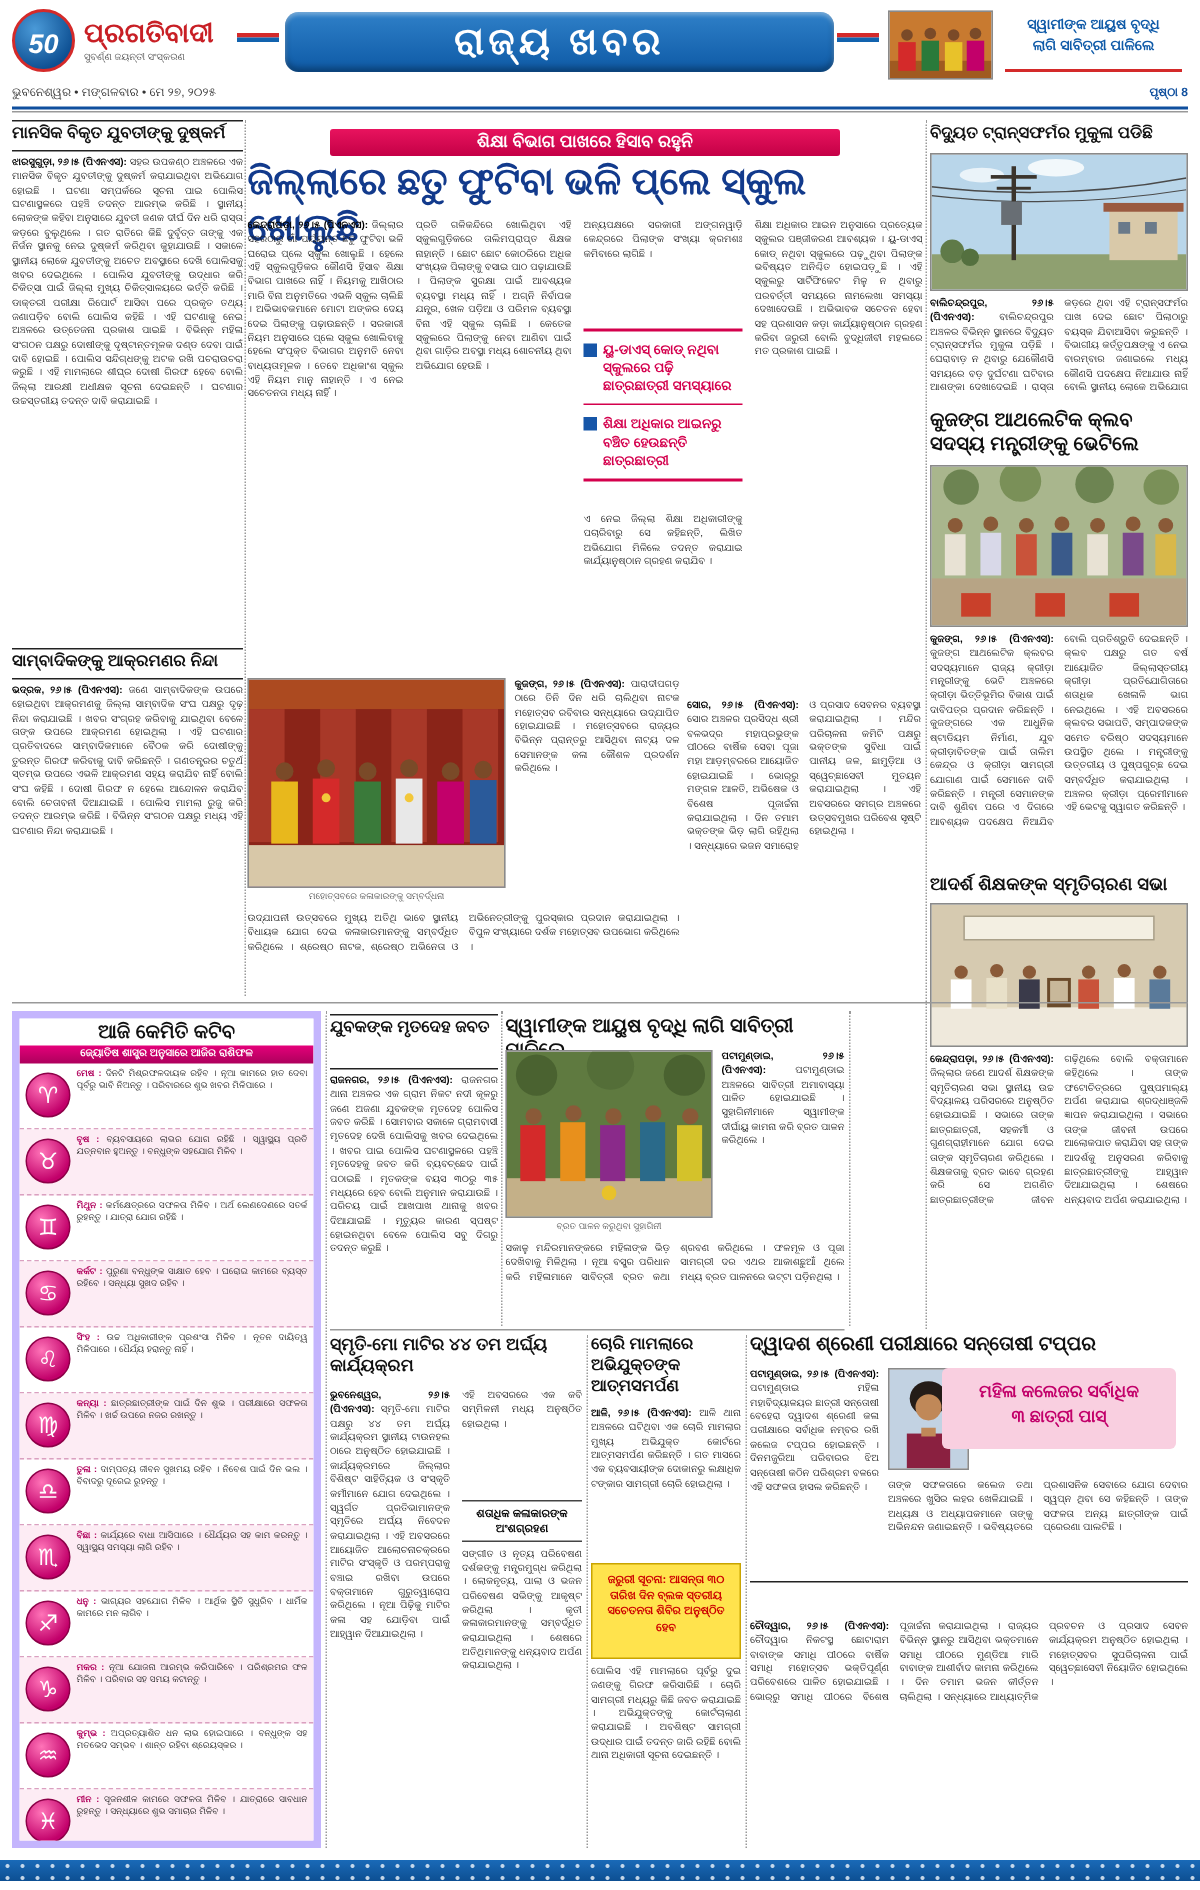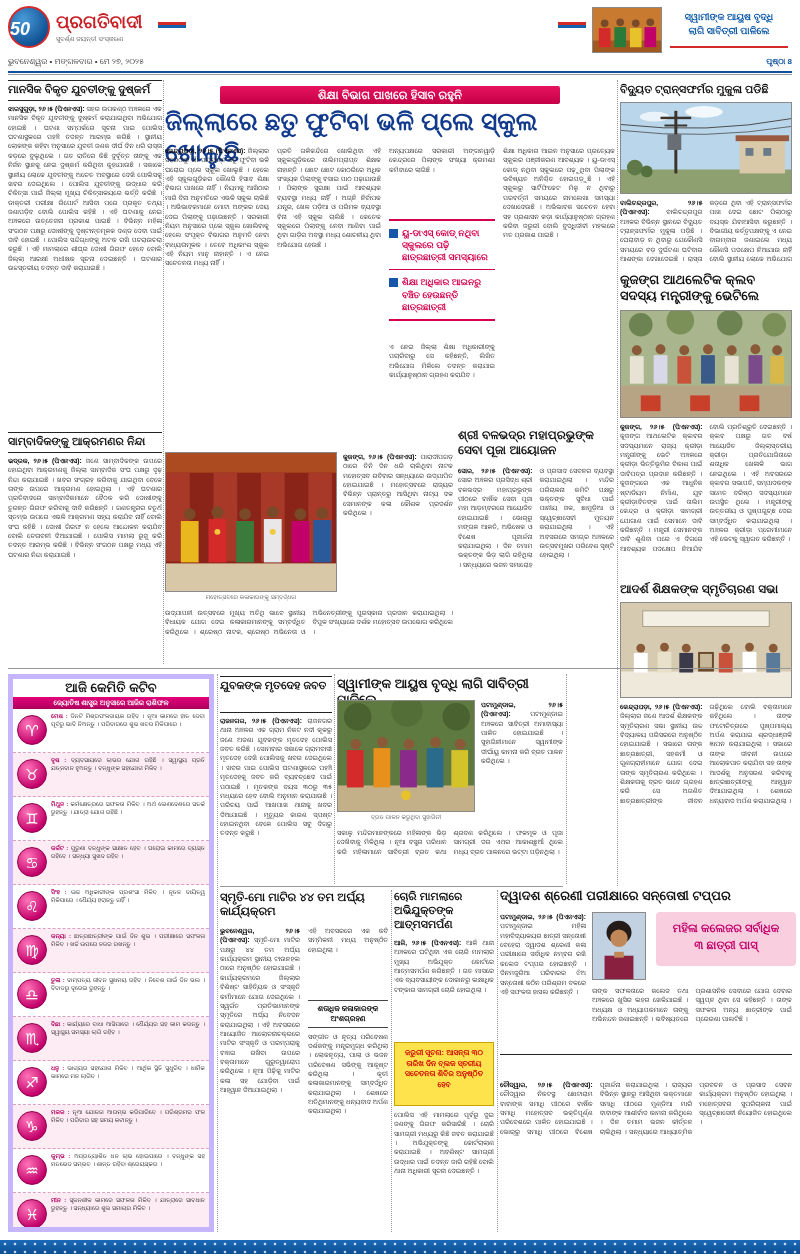--- a/index.html
+++ b/index.html
@@ -5,21 +5,21 @@
   * { margin:0; padding:0; box-sizing:border-box; }
   html,body { background:#e8e8e4; }
   body { font-family:"Liberation Sans","DejaVu Sans",sans-serif; }
   #page { position:relative; width:800px; height:1260px; background:#ffffff; margin:0 auto; overflow:hidden; }
   .abs { position:absolute; }
 
   
   .logo-circle { width:42px; height:42px; border-radius:50%;
     background:radial-gradient(circle at 35% 30%, #4a9ad8, #0d4f92 75%);
     color:#fff; font-weight:bold; font-size:18px; font-style:italic;
-    line-height:42px; float:left; margin-right:6px;
+    text-align:center; line-height:42px; float:left; margin-right:6px;
     border:2px solid #d42a2a; }
   .logo-name { color:#c81f25; font-weight:bold; font-size:18px; padding-top:6px; }
   .logo-sub { color:#555; font-size:6.5px; margin-top:2px; }
   .banner { background:linear-gradient(#2f80c8,#0e5aa6); border-radius:9px;
     color:#fff; font-weight:bold; font-size:25px; text-align:center; line-height:40px;
     letter-spacing:3px; box-shadow:inset 0 2px 3px rgba(255,255,255,.35), inset 0 -3px 4px rgba(0,0,0,.3); }
   .flank { height:4px; border-top:3px solid #d42a2a; border-bottom:3px solid #1263ae; }
   .promo-caption { color:#0f5aa8; font-weight:bold; font-size:9.5px; text-align:center; line-height:1.5; }
   .promo-rule { background:#d42a2a; }
   .datestrip { font-size:8px; color:#333; }
@@ -84,20 +84,21 @@
 
 <div id="page">
 
   <div class="abs" style="left:8px; top:6px; width:180px; height:48px;">
     <div class="logo-circle">50</div>
     <div class="logo-name">ପ୍ରଗତିବାଦୀ</div>
     <div class="logo-sub">ସୁବର୍ଣ୍ଣ ଜୟନ୍ତୀ ସଂସ୍କରଣ</div>
   </div>
 
   <div class="abs flank" style="left:158px; top:22px; width:28px;"></div>
+  <div class="abs banner" style="left:190px; top:8px; width:366px; height:40px;">ରାଜ୍ୟ ଖବର</div>
   <div class="abs flank" style="left:558px; top:22px; width:28px;"></div>
 
   <div class="abs photo" style="left:592px; top:7px; width:70px; height:46px;">
     <svg viewBox="0 0 70 46" preserveAspectRatio="none">
       <rect width="70" height="46" fill="#c87a30"></rect>
       <rect y="34" width="70" height="12" fill="#a05a20"></rect>
       <circle cx="12" cy="16" r="4" fill="#7a4a28"></circle>
         <rect x="6" y="21" width="12" height="20" fill="#d42a2a"></rect>
       <circle cx="28" cy="15" r="4" fill="#7a4a28"></circle>
         <rect x="22" y="20" width="12" height="21" fill="#2a7a3a"></rect>
@@ -272,21 +273,20 @@
       <rect y="112" width="172" height="28" fill="#d8c8a8"></rect>
     </svg>
   </div>
   <div class="abs caption" style="left:165px; top:594px; width:172px; height:10px;">ମହୋତ୍ସବରେ କଳାକାରଙ୍କୁ ସମ୍ବର୍ଦ୍ଧନା</div>
   <div class="abs body-sm" style="left:343px; top:452px; width:110px; height:152px;">
     <span class="dl">କୁଜଙ୍ଗ, ୨୬।୫ (ପିଏନଏସ):</span>
     <span>ପାରାଦୀପଗଡ଼ ଠାରେ ତିନି ଦିନ ଧରି ଚାଲିଥିବା ନାଟକ ମହୋତ୍ସବ ରବିବାର ସନ୍ଧ୍ୟାରେ ଉଦ୍‌ଯାପିତ ହୋଇଯାଇଛି । ମହୋତ୍ସବରେ ରାଜ୍ୟର ବିଭିନ୍ନ ପ୍ରାନ୍ତରୁ ଆସିଥିବା ନାଟ୍ୟ ଦଳ ସେମାନଙ୍କ କଳା କୌଶଳ ପ୍ରଦର୍ଶନ କରିଥିଲେ ।</span>
   </div>
   <div class="abs body-sm cols2" style="left:165px; top:608px; width:288px; height:56px;">ଉଦ୍‌ଯାପନୀ ଉତ୍ସବରେ ମୁଖ୍ୟ ଅତିଥି ଭାବେ ସ୍ଥାନୀୟ ବିଧାୟକ ଯୋଗ ଦେଇ କଳାକାରମାନଙ୍କୁ ସମ୍ବର୍ଦ୍ଧିତ କରିଥିଲେ । ଶ୍ରେଷ୍ଠ ନାଟକ, ଶ୍ରେଷ୍ଠ ଅଭିନେତା ଓ ଅଭିନେତ୍ରୀଙ୍କୁ ପୁରସ୍କାର ପ୍ରଦାନ କରାଯାଇଥିଲା । ବିପୁଳ ସଂଖ୍ୟାରେ ଦର୍ଶକ ମହୋତ୍ସବ ଉପଭୋଗ କରିଥିଲେ ।</div>
 
-  <div class="abs hl" style="left:458px; top:428px; width:156px; height:34px; font-size:12px;">ଶ୍ରୀ ବଳଭଦ୍ର ମହାପ୍ରଭୁଙ୍କ ସେବା ପୂଜା ଆୟୋଜନ</div>
   <div class="abs body-sm cols2" style="left:458px; top:466px; width:156px; height:198px;">
     <span class="dl">ସୋର, ୨୬।୫ (ପିଏନଏସ):</span>
     <span>ସୋର ଅଞ୍ଚଳର ପ୍ରସିଦ୍ଧ ଶ୍ରୀ ବଳଭଦ୍ର ମହାପ୍ରଭୁଙ୍କ ପୀଠରେ ବାର୍ଷିକ ସେବା ପୂଜା ମହା ଆଡ଼ମ୍ବରରେ ଆୟୋଜିତ ହୋଇଯାଇଛି । ଭୋର୍‌ରୁ ମଙ୍ଗଳ ଆଳତି, ଅଭିଷେକ ଓ ବିଶେଷ ପୂଜାର୍ଚ୍ଚନା କରାଯାଇଥିଲା । ଦିନ ତମାମ ଭକ୍ତଙ୍କ ଭିଡ଼ ଲାଗି ରହିଥିଲା । ସନ୍ଧ୍ୟାରେ ଭଜନ ସମାରୋହ ଓ ପ୍ରସାଦ ସେବନର ବ୍ୟବସ୍ଥା କରାଯାଇଥିଲା । ମନ୍ଦିର ପରିଚାଳନା କମିଟି ପକ୍ଷରୁ ଭକ୍ତଙ୍କ ସୁବିଧା ପାଇଁ ପାନୀୟ ଜଳ, ଛାମୁଡ଼ିଆ ଓ ସ୍ୱେଚ୍ଛାସେବୀ ମୁତୟନ କରାଯାଇଥିଲା । ଏହି ଅବସରରେ ସମଗ୍ର ଅଞ୍ଚଳରେ ଉତ୍ସବମୁଖର ପରିବେଶ ସୃଷ୍ଟି ହୋଇଥିଲା ।</span>
   </div>
 
   <div class="abs rule-gray" style="left:8px; top:668px; width:784px; height:1px;"></div>
 
   <div class="abs horo" style="left:8px; top:674px; width:206px; height:558px;">
     <div class="horo-title">ଆଜି କେମିତି କଟିବ</div>
     <div class="horo-strip">ଜ୍ୟୋତିଷ ଶାସ୍ତ୍ର ଅନୁସାରେ ଆଜିର ରାଶିଫଳ</div>
@@ -406,21 +406,21 @@
   </div>
   <div class="abs photo" style="left:592px; top:912px; width:54px; height:68px;">
     <svg viewBox="0 0 54 68" preserveAspectRatio="none">
       <rect width="54" height="68" fill="#c2d2e2"></rect>
       <ellipse cx="27" cy="20" rx="13" ry="12" fill="#241c18"></ellipse>
       <circle cx="27" cy="26" r="9" fill="#c08858"></circle>
       <rect x="12" y="44" width="30" height="24" fill="#8a2040"></rect>
       <rect x="22" y="40" width="10" height="6" fill="#c08858"></rect>
     </svg>
   </div>
-  <div class="abs pinkbox" style="left:656px; top:912px; width:140px; height:54px;">
+  <div class="abs pinkbox" style="left:628px; top:912px; width:156px; height:54px;">
     <div>ମହିଳା କଲେଜର ସର୍ବାଧିକ</div>
     <div>୩ ଛାତ୍ରୀ ପାସ୍</div>
   </div>
   <div class="abs body-sm cols2" style="left:592px; top:986px; width:200px; height:66px;">ତାଙ୍କ ସଫଳତାରେ କଲେଜ ତଥା ଅଞ୍ଚଳରେ ଖୁସିର ଲହର ଖେଳିଯାଇଛି । ଅଧ୍ୟକ୍ଷ ଓ ଅଧ୍ୟାପକମାନେ ତାଙ୍କୁ ଅଭିନନ୍ଦନ ଜଣାଇଛନ୍ତି । ଭବିଷ୍ୟତରେ ପ୍ରଶାସନିକ ସେବାରେ ଯୋଗ ଦେବାର ସ୍ୱପ୍ନ ଥିବା ସେ କହିଛନ୍ତି । ତାଙ୍କ ସଫଳତା ଅନ୍ୟ ଛାତ୍ରୀଙ୍କ ପାଇଁ ପ୍ରେରଣା ପାଲଟିଛି ।</div>
 
   <div class="abs rule-dark" style="left:500px; top:1054px; width:292px; height:1px;"></div>
   <div class="abs body-sm cols3" style="left:500px; top:1080px; width:292px; height:152px;">
     <span class="dl">ଚୌଦ୍ୱାର, ୨୬।୫ (ପିଏନଏସ):</span>
     <span>ଚୌଦ୍ୱାର ନିକଟସ୍ଥ ଛୋଟାରାମ ବାବାଙ୍କ ସମାଧି ପୀଠରେ ବାର୍ଷିକ ସମାଧି ମହୋତ୍ସବ ଭକ୍ତିପୂର୍ଣ୍ଣ ପରିବେଶରେ ପାଳିତ ହୋଇଯାଇଛି । ଭୋର୍‌ରୁ ସମାଧି ପୀଠରେ ବିଶେଷ ପୂଜାର୍ଚ୍ଚନା କରାଯାଇଥିଲା । ରାଜ୍ୟର ବିଭିନ୍ନ ସ୍ଥାନରୁ ଆସିଥିବା ଭକ୍ତମାନେ ସମାଧି ପୀଠରେ ମୁଣ୍ଡିଆ ମାରି ବାବାଙ୍କ ଆଶୀର୍ବାଦ କାମନା କରିଥିଲେ । ଦିନ ତମାମ ଭଜନ କୀର୍ତ୍ତନ ଚାଲିଥିଲା । ସନ୍ଧ୍ୟାରେ ଆଧ୍ୟାତ୍ମିକ ପ୍ରବଚନ ଓ ପ୍ରସାଦ ସେବନ କାର୍ଯ୍ୟକ୍ରମ ଅନୁଷ୍ଠିତ ହୋଇଥିଲା । ମହୋତ୍ସବର ସୁପରିଚାଳନା ପାଇଁ ସ୍ୱେଚ୍ଛାସେବୀ ନିୟୋଜିତ ହୋଇଥିଲେ ।</span>
   </div>

